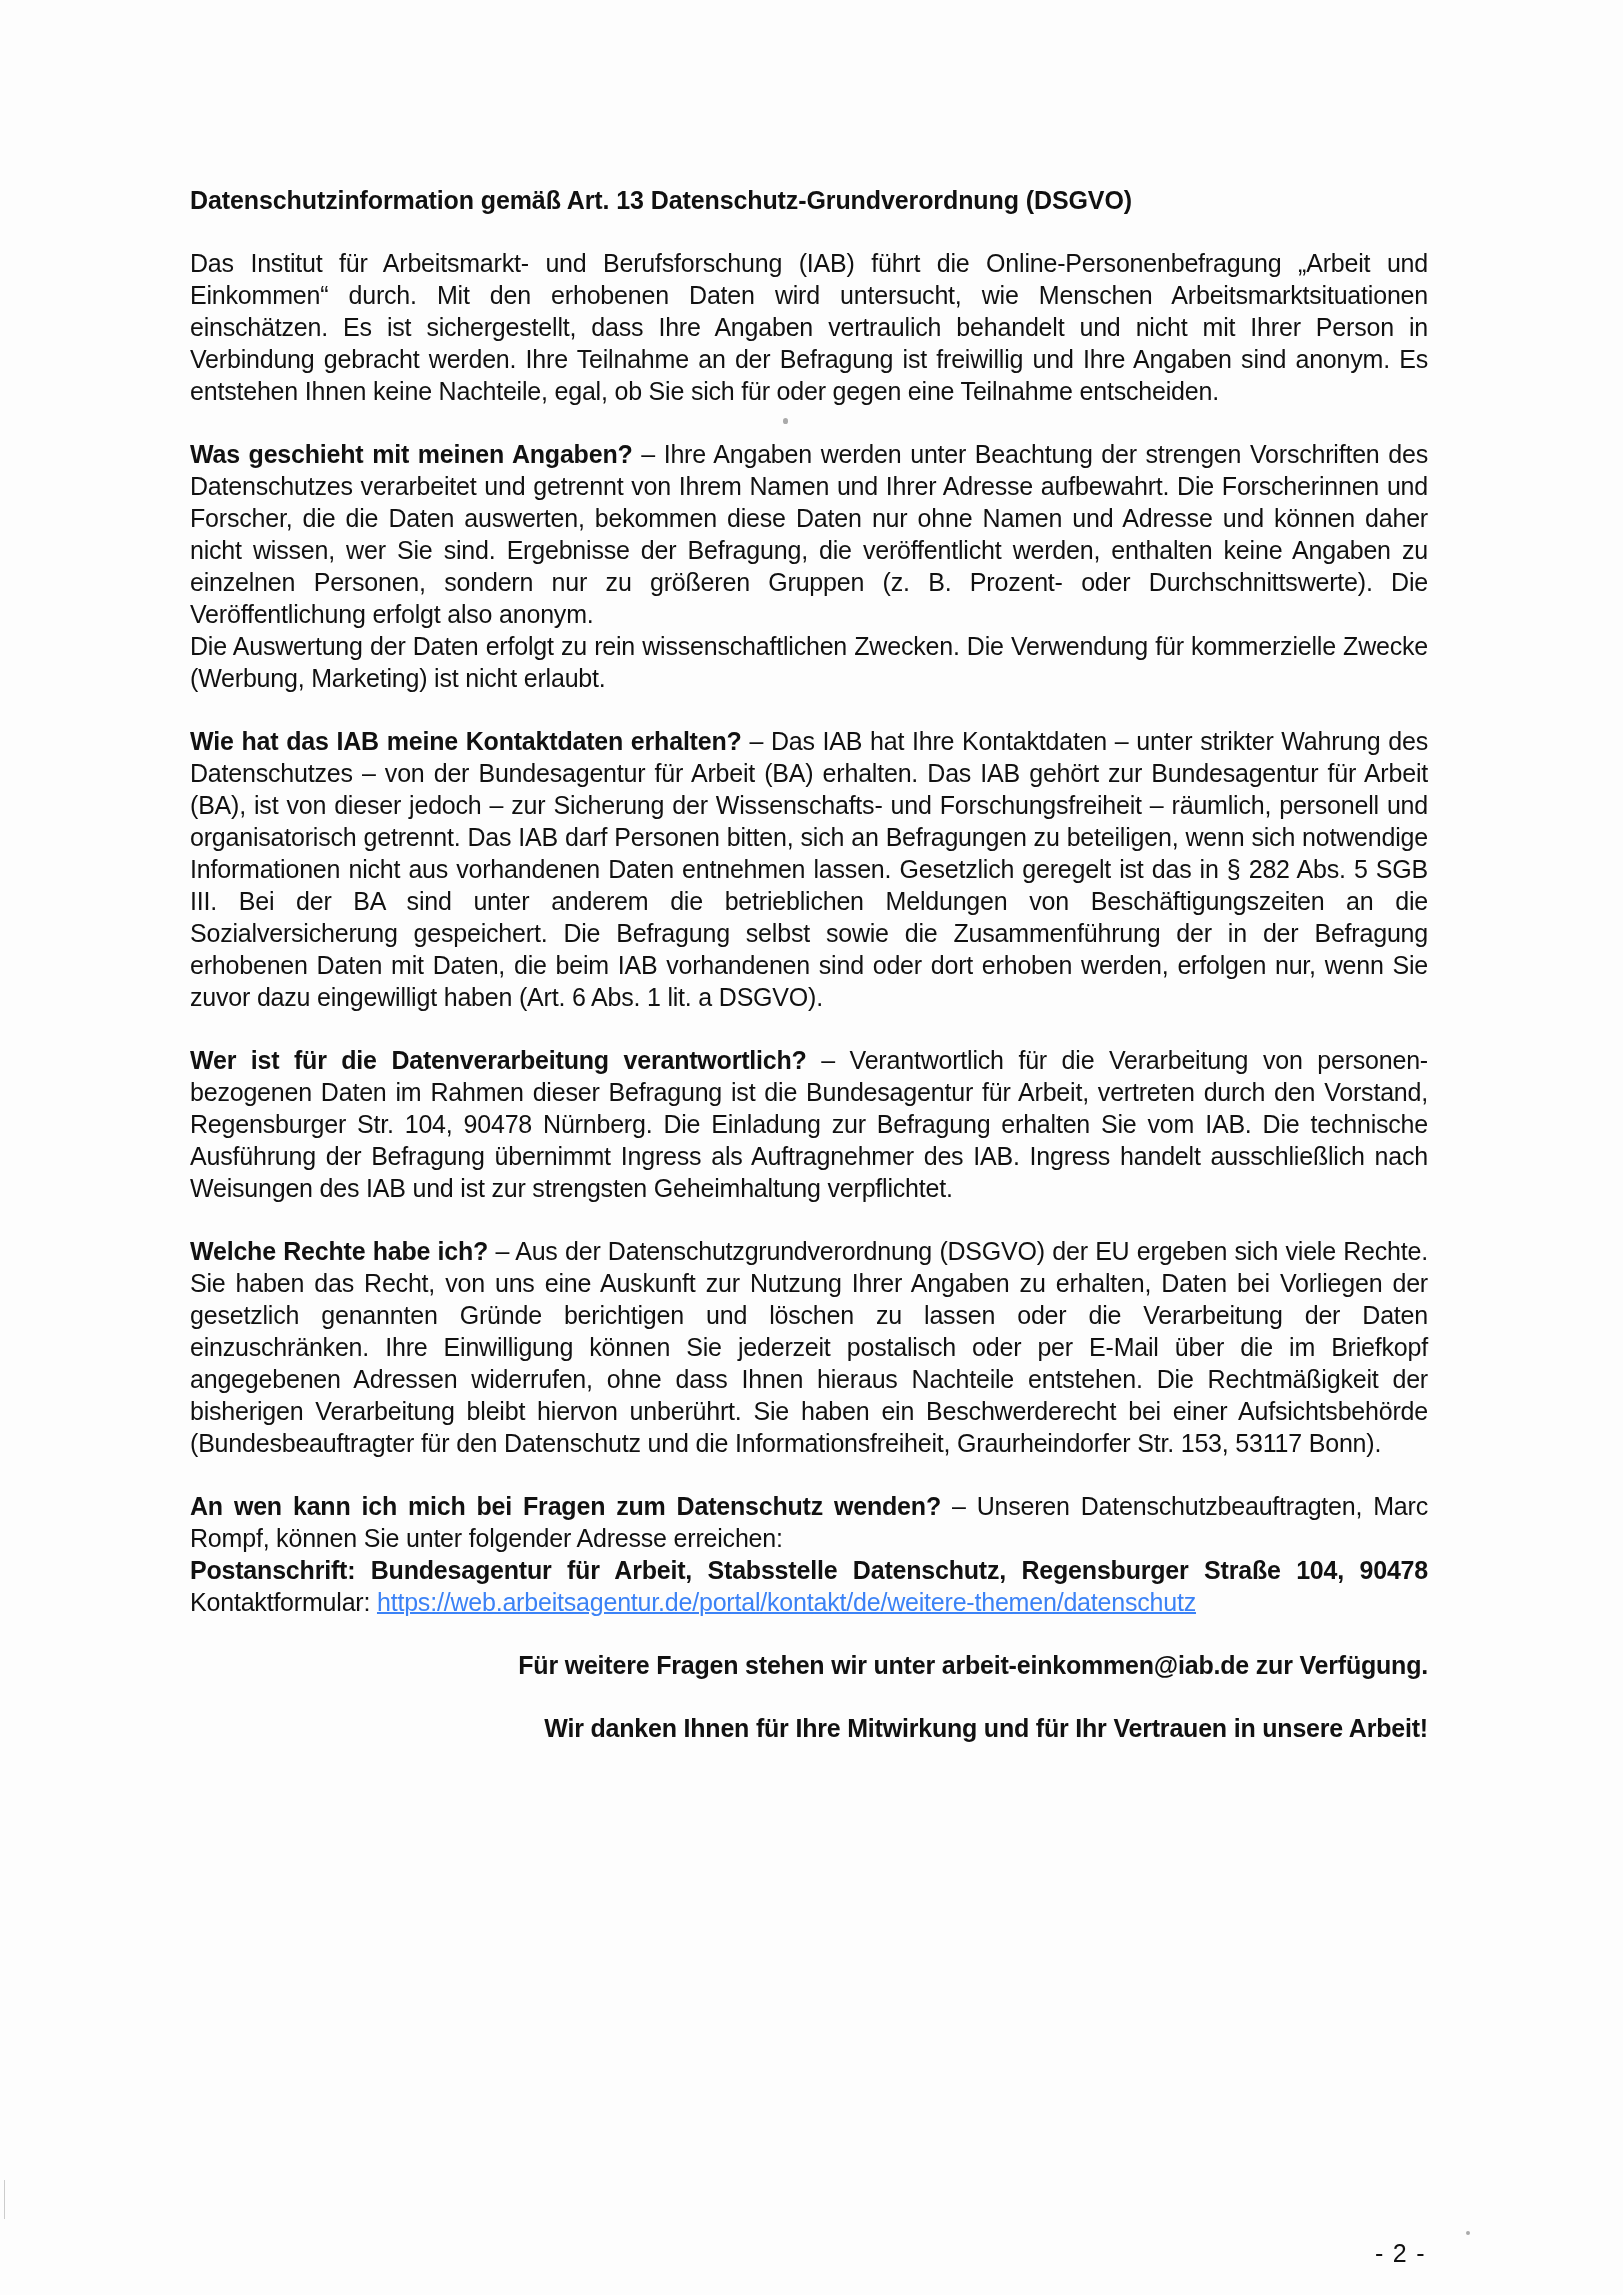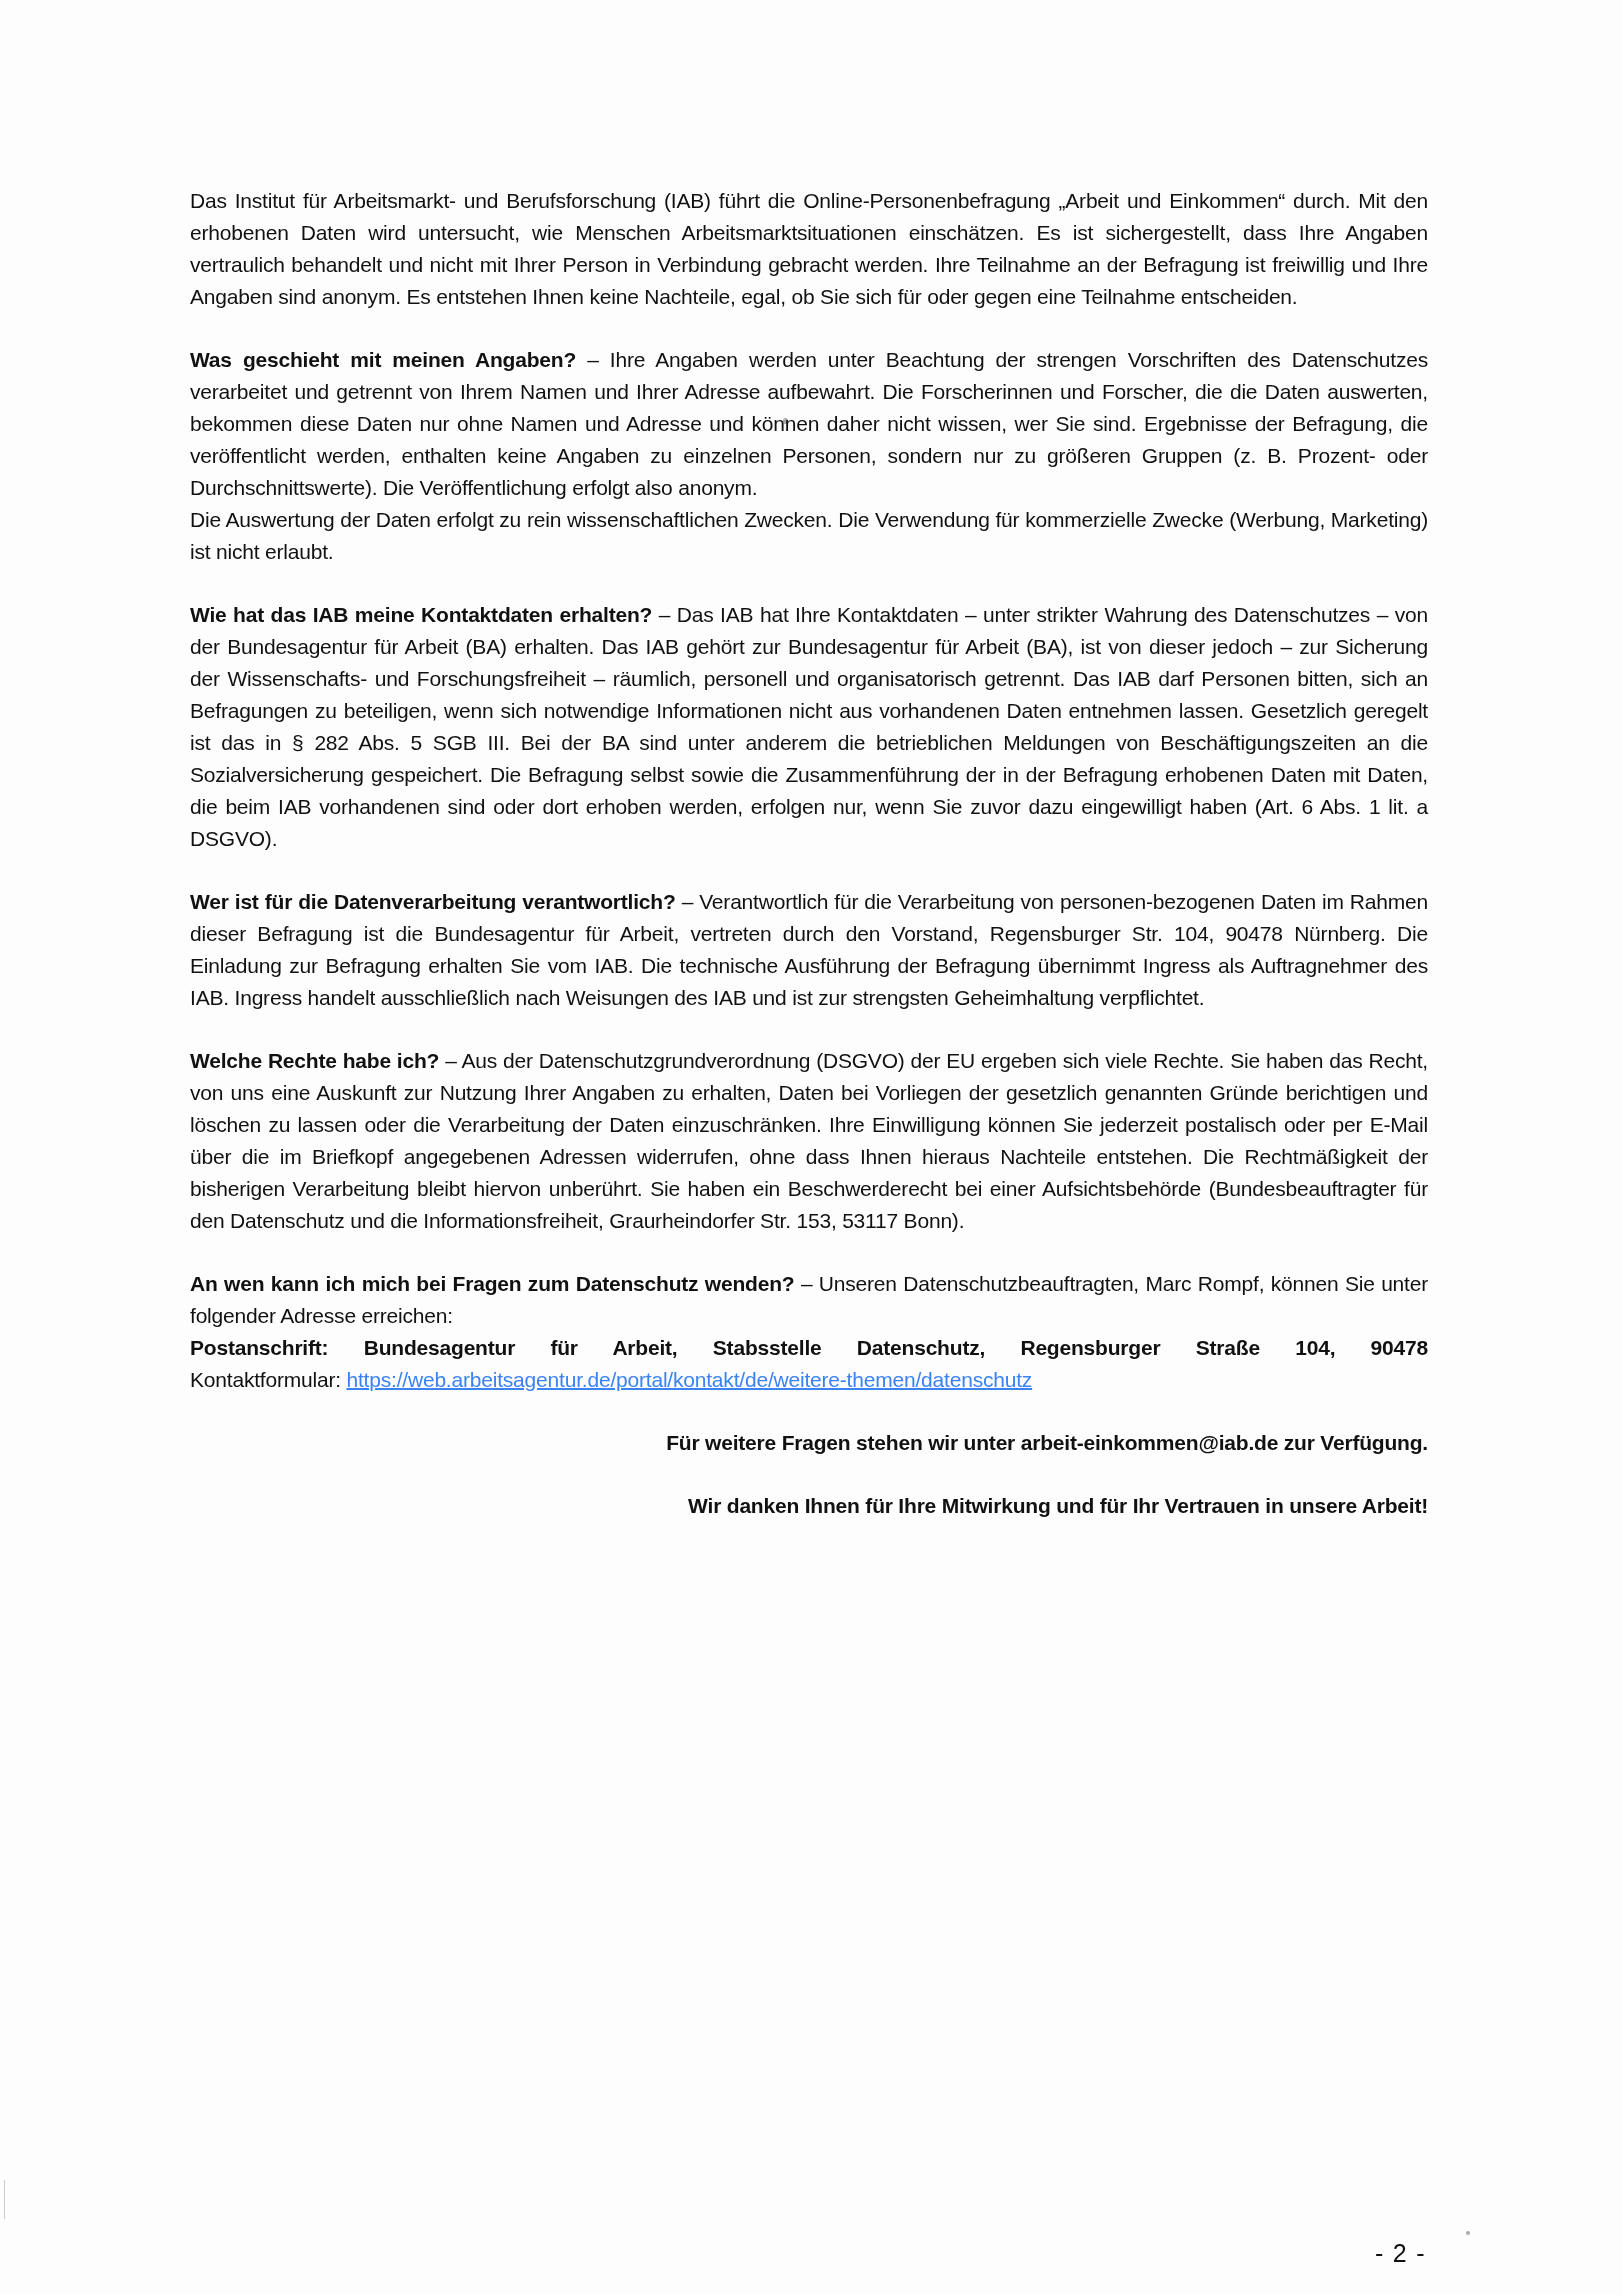--- a/index.html
+++ b/index.html
@@ -10,21 +10,21 @@
     color: #111;
   }
   .page {
     position: absolute; left: 190px; top: 185px; width: 1238px;
   }
   .title {
     font-weight: bold; font-size: 25px; line-height: 31px;
     margin: 0 0 31px 0; letter-spacing: -0.1px;
   }
   .para {
-    font-size: 21px; line-height: 32px; margin: 0 0 31px 0;
+    font-size: 25px; line-height: 32px; margin: 0 0 31px 0;
     text-align: justify; letter-spacing: -0.2px;
   }
   .para .lead { font-weight: bold; }
   .para.tight { margin-bottom: 0; }
   .line { display: block; text-align: left; }
   .link { text-decoration: underline; text-decoration-thickness: 2px; color: #3b82f6; }
   .para.left { text-align: right; font-weight: bold; }
   .pagenum {
     position: absolute; left: 1375px; top: 2239px; font-size: 25px;
     letter-spacing: 1.3px;
@@ -33,20 +33,21 @@
   .edge-mark { position: absolute; left: 3.9px; top: 2180px; width: 1.3px; height: 39px; background: #ccc; }
 </style>
 </head>
 <body>
 
 <div class="edge-mark"></div>
 <div class="speck" style="left:783px;top:418px;width:5.2px;height:5.9px;"></div>
 <div class="speck" style="left:1466px;top:2231px;width:3.9px;height:3.9px;"></div>
 
 <div class="page">
+  <h1 class="title">Datenschutzinformation gemäß Art. 13 Datenschutz-Grundverordnung (DSGVO)</h1>
 
   <p class="para">Das Institut für Arbeitsmarkt- und Berufsforschung (IAB) führt die Online-Personenbefragung „Arbeit und Einkommen“ durch. Mit den erhobenen Daten wird untersucht, wie Menschen Arbeitsmarktsituationen einschätzen. Es ist sichergestellt, dass Ihre Angaben vertraulich behandelt und nicht mit Ihrer Person in Verbindung gebracht werden. Ihre Teilnahme an der Befragung ist freiwillig und Ihre Angaben sind anonym. Es entstehen Ihnen keine Nachteile, egal, ob Sie sich für oder gegen eine Teilnahme entscheiden.</p>
 
   <p class="para tight">
     <span class="lead">Was geschieht mit meinen Angaben?</span><span> – Ihre Angaben werden unter Beachtung der strengen Vorschriften des Datenschutzes verarbeitet und getrennt von Ihrem Namen und Ihrer Adresse aufbewahrt. Die Forscherinnen und Forscher, die die Daten auswerten, bekommen diese Daten nur ohne Namen und Adresse und können daher nicht wissen, wer Sie sind. Ergebnisse der Befragung, die veröffentlicht werden, enthalten keine Angaben zu einzelnen Personen, sondern nur zu größeren Gruppen (z. B. Prozent- oder Durchschnittswerte). Die Veröffentlichung erfolgt also anonym.</span>
   </p>
   <p class="para">Die Auswertung der Daten erfolgt zu rein wissenschaftlichen Zwecken. Die Verwendung für kommerzielle Zwecke (Werbung, Marketing) ist nicht erlaubt.</p>
 
   <p class="para">
     <span class="lead">Wie hat das IAB meine Kontaktdaten erhalten?</span><span> – Das IAB hat Ihre Kontaktdaten – unter strikter Wahrung des Datenschutzes – von der Bundesagentur für Arbeit (BA) erhalten. Das IAB gehört zur Bundesagentur für Arbeit (BA), ist von dieser jedoch – zur Sicherung der Wissenschafts- und Forschungsfreiheit – räumlich, personell und organisatorisch getrennt. Das IAB darf Personen bitten, sich an Befragungen zu beteiligen, wenn sich notwendige Informationen nicht aus vorhandenen Daten entnehmen lassen. Gesetzlich geregelt ist das in § 282 Abs. 5 SGB III. Bei der BA sind unter anderem die betrieblichen Meldungen von Beschäftigungszeiten an die Sozialversicherung gespeichert. Die Befragung selbst sowie die Zusammenführung der in der Befragung erhobenen Daten mit Daten, die beim IAB vorhandenen sind oder dort erhoben werden, erfolgen nur, wenn Sie zuvor dazu eingewilligt haben (Art. 6 Abs. 1 lit. a DSGVO).</span>

